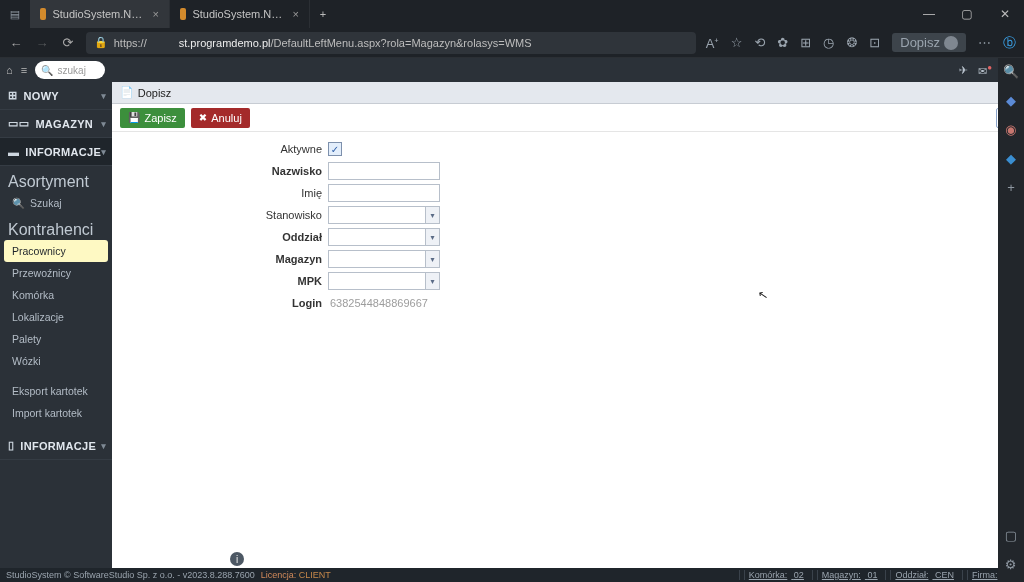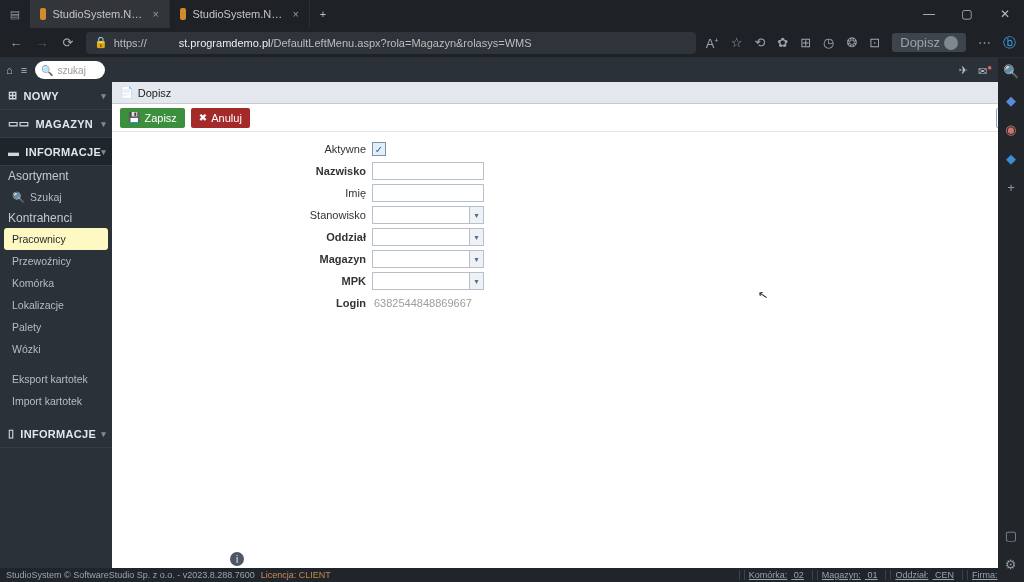--- a/index.html
+++ b/index.html
@@ -46,38 +46,38 @@
 
 
 .sidebar { width: 112px; background: #2b3138; display: flex; flex-direction: column; font-size: 11px; }
 .side-sec { height: 28px; display: flex; align-items: center; padding: 0 8px; color: #e1e7ee; font-weight: 600; letter-spacing: 0.3px; border-bottom: 1px solid #353c44; position: relative; }
 .side-sec .icon { margin-right: 6px; font-size: 11px; color: #cdd6df; }
 .side-sec .chev { position: absolute; right: 6px; color: #7f8a95; font-size: 9px; }
 .side-sec.kartoteki { background: #1f252b; }
 .side-item { height: 22px; display: flex; align-items: center; padding: 0 8px 0 12px; color: #b3bcc6; font-size: 10.5px; }
 .side-item.search .icon{margin-right:5px;}
 .side-item.active { background: #fef9c3; color: #1d232a; border-radius: 3px; margin: 0 4px; padding-left: 8px;}
-.side-group-title { height: 20px; display:flex; align-items:center; padding:0 8px; color:#c0c9d2; font-size:12px; }
+.side-group-title { height: 20px; display:flex; align-items:center; padding:0 8px; color:#c0c9d2; font-size:16px;margin-top:6px; }
 
 
 .content { flex: 1; background: #fff; color: #222; display: flex; flex-direction: column; position: relative; }
 .content-header { height: 22px; background: #e4e8ee; display: flex; align-items: center; padding: 0 8px; font-size: 11px; border-bottom: 1px solid #c7ccd3; }
 .content-header .icon { color: #5b6b8c; margin-right: 4px; }
 .content-header .close { margin-left: auto; color: #4f6aa5; font-weight: bold; }
 .toolbar { height: 28px; display:flex; align-items:center; padding: 4px 8px; gap:6px; border-bottom:1px solid #e5e5e5;}
 .btn { height: 20px; display:flex; align-items:center; padding: 0 8px; border-radius: 2px; font-size: 11px; color:#fff; gap:4px;}
 .btn.save { background: #3c8f3c; }
 .btn.cancel { background: #a42a2a; }
 .btn .icon{font-size:10px;}
 .plus-box { margin-left:auto; width:20px; height:20px; border:1px solid #8aa3c9; border-radius:2px; display:flex; align-items:center; justify-content:center; color:#3c66a2; font-weight:bold; font-size:12px; position:relative;}
 .plus-box::after{content:""; position:absolute; right:-2px; bottom:-2px; width:7px;height:7px; background:#fb9a3b; border-radius:50%;}
 
 .form { padding: 6px 0 0 0; }
 .form-row { display:flex; align-items:center; height: 22px; }
-.form-label { width: 260px; text-align: right; padding-right: 6px; font-size: 11px; color: #333; }
+.form-label { width: 216px; text-align: right; padding-right: 6px; font-size: 11px; color: #333; }
 .form-label.bold { font-weight: 700; }
 .form-input { width: 112px; height: 18px; border: 1px solid #b7bfca; background:#fff; font-size:11px; padding:0 3px; color:#6b6b6b;}
 .form-select { width: 112px; height: 18px; border: 1px solid #b7bfca; background:#fff; display:flex; align-items:center; }
 .form-select .dd { margin-left:auto; width:14px; height:100%; background:#eef1f6; border-left:1px solid #b7bfca; display:flex; align-items:center; justify-content:center; color:#5a6b86; font-size:8px;}
 .checkbox { width:14px; height:14px; border:1px solid #7d90ac; background:#e3eefb; display:flex; align-items:center; justify-content:center; color:#2a5ca7; font-size:10px;}
 .login-val { font-size:11px; color:#9d9d9d; padding-left:2px; }
 
 .cursor { position:absolute; left: 646px; top: 206px; font-size: 12px; color: #202020; transform: rotate(-10deg); }
 
 .info-badge { position:absolute; left: 118px; bottom: 2px; width: 14px; height:14px; border-radius:50%; background:#4d5864; color:#eee; font-size:10px; display:flex; align-items:center; justify-content:center;}

